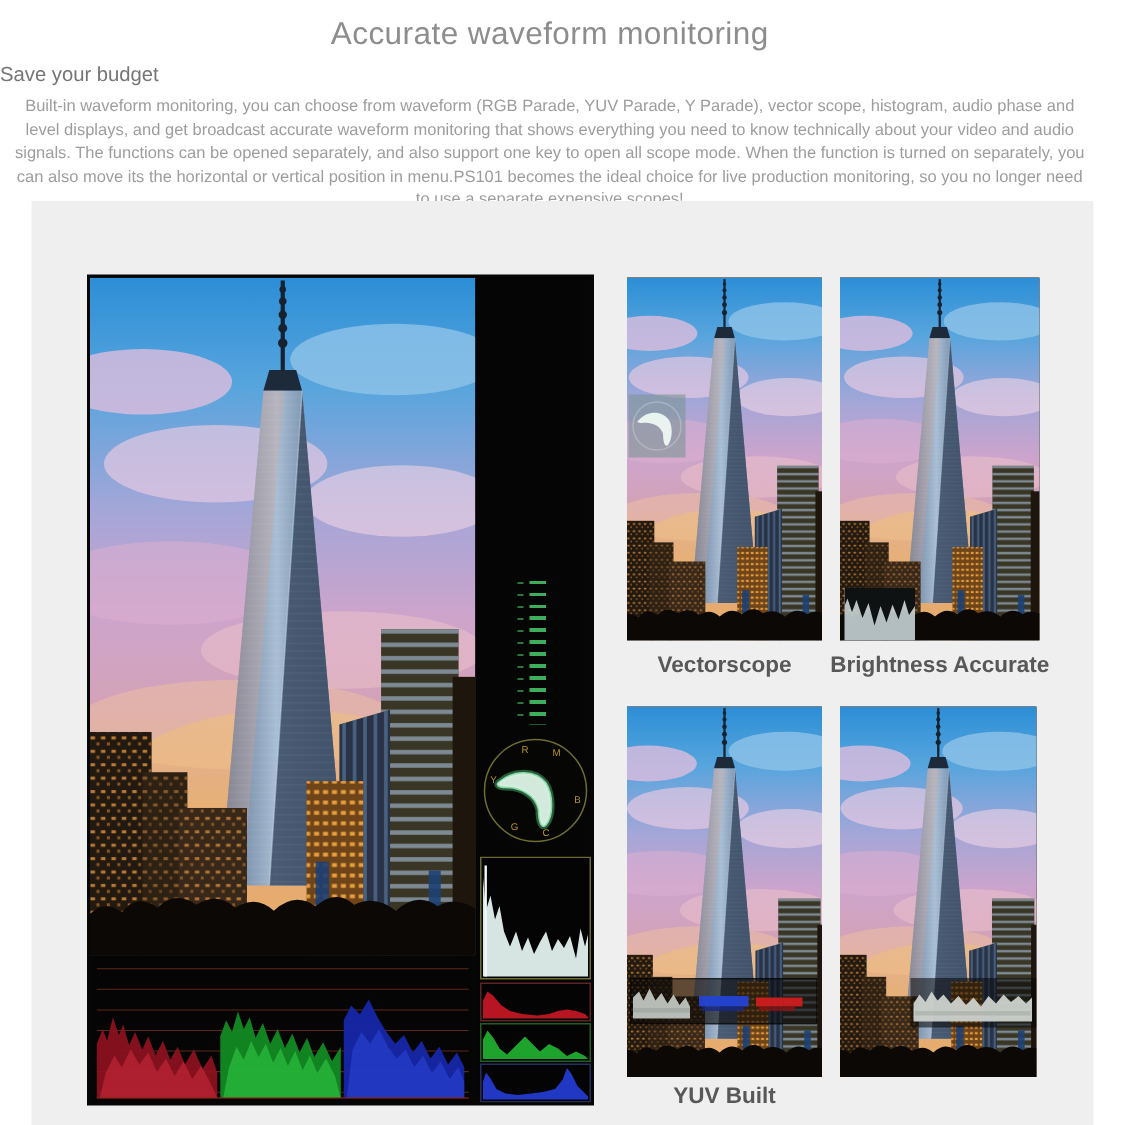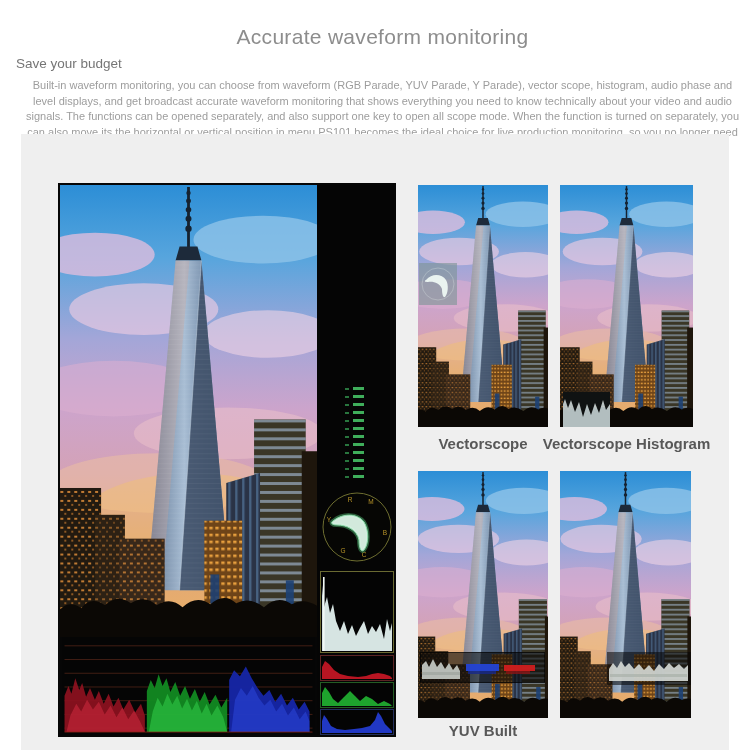--- a/index.html
+++ b/index.html
@@ -1,19 +1,19 @@
 <!DOCTYPE html>
 <html><head>
 <meta charset="utf-8">
 <style>
   html,body{margin:0;padding:0;background:#ffffff;}
   .page{position:relative;width:750px;height:750px;background:#ffffff;overflow:hidden;
         font-family:"Liberation Sans",sans-serif;}
   
-  .hdr{position:absolute;left:0;top:14px;width:733px;margin-left:16px;}
+  .hdr{position:absolute;left:0;top:0;width:733px;}
   .hdr h1{margin:11px 0 0;text-align:center;font-size:21px;font-weight:300;
           color:#8d8d8d;letter-spacing:.3px;}
   .hdr h2{margin:7px 0 0;text-align:left;font-size:13.5px;font-weight:400;color:#757575;}
   .hdr p{margin:7px auto 0;width:714px;text-align:center;font-size:11px;line-height:15.6px;
          color:#9d9d9d;}
   
   .panel{position:absolute;left:21px;top:134px;width:708px;height:616px;background:#efefef;}
   
   .monitor{position:absolute;left:37px;top:49px;width:338px;height:554px;background:#060606;}
   .video{position:absolute;left:2px;top:2px;width:257px;height:452px;overflow:hidden;background:#0a0a0a;}
@@ -230,21 +230,21 @@
     <figure class="thumb t2">
       <svg class="city" viewBox="0 0 260 455" preserveAspectRatio="xMidYMax slice">
           <use href="#cityscape"></use>
         </svg>
       <div class="ovl bh-ovl">
         <svg viewBox="0 0 47 35">
           <path d="M0,0 L47,0 L47,12 L43,18 L40,8 L36,21 L32,11 L28,23 L24,12 L20,25 L16,10 L12,20 L8,8 L5,16 L2,7 L0,12 Z" fill="rgba(4,6,6,.94)"></path>
         </svg>
       </div>
     </figure>
-    <div class="caption c2">Vectorscope Histogram</div>
+    <div class="caption c2">Brightness Accurate</div>
 
     <figure class="thumb t3">
       <svg class="city" viewBox="0 0 260 455" preserveAspectRatio="xMidYMax slice">
           <use href="#cityscape"></use>
         </svg>
       <div class="ovl yuv-ovl">
         <svg viewBox="0 0 125 31">
           <rect x=".5" y=".5" width="124" height="30" fill="none" stroke="rgba(0,0,0,.55)"></rect>
           <path d="M2,27 L2,13 L6,9 L9,15 L13,7 L17,15 L21,10 L25,17 L29,11 L33,18 L37,13 L40,19 L40,27 Z" fill="#c9cec9" opacity=".9"></path>
           <rect x="2" y="20" width="38" height="3" fill="#9aa09a" opacity=".6"></rect>

